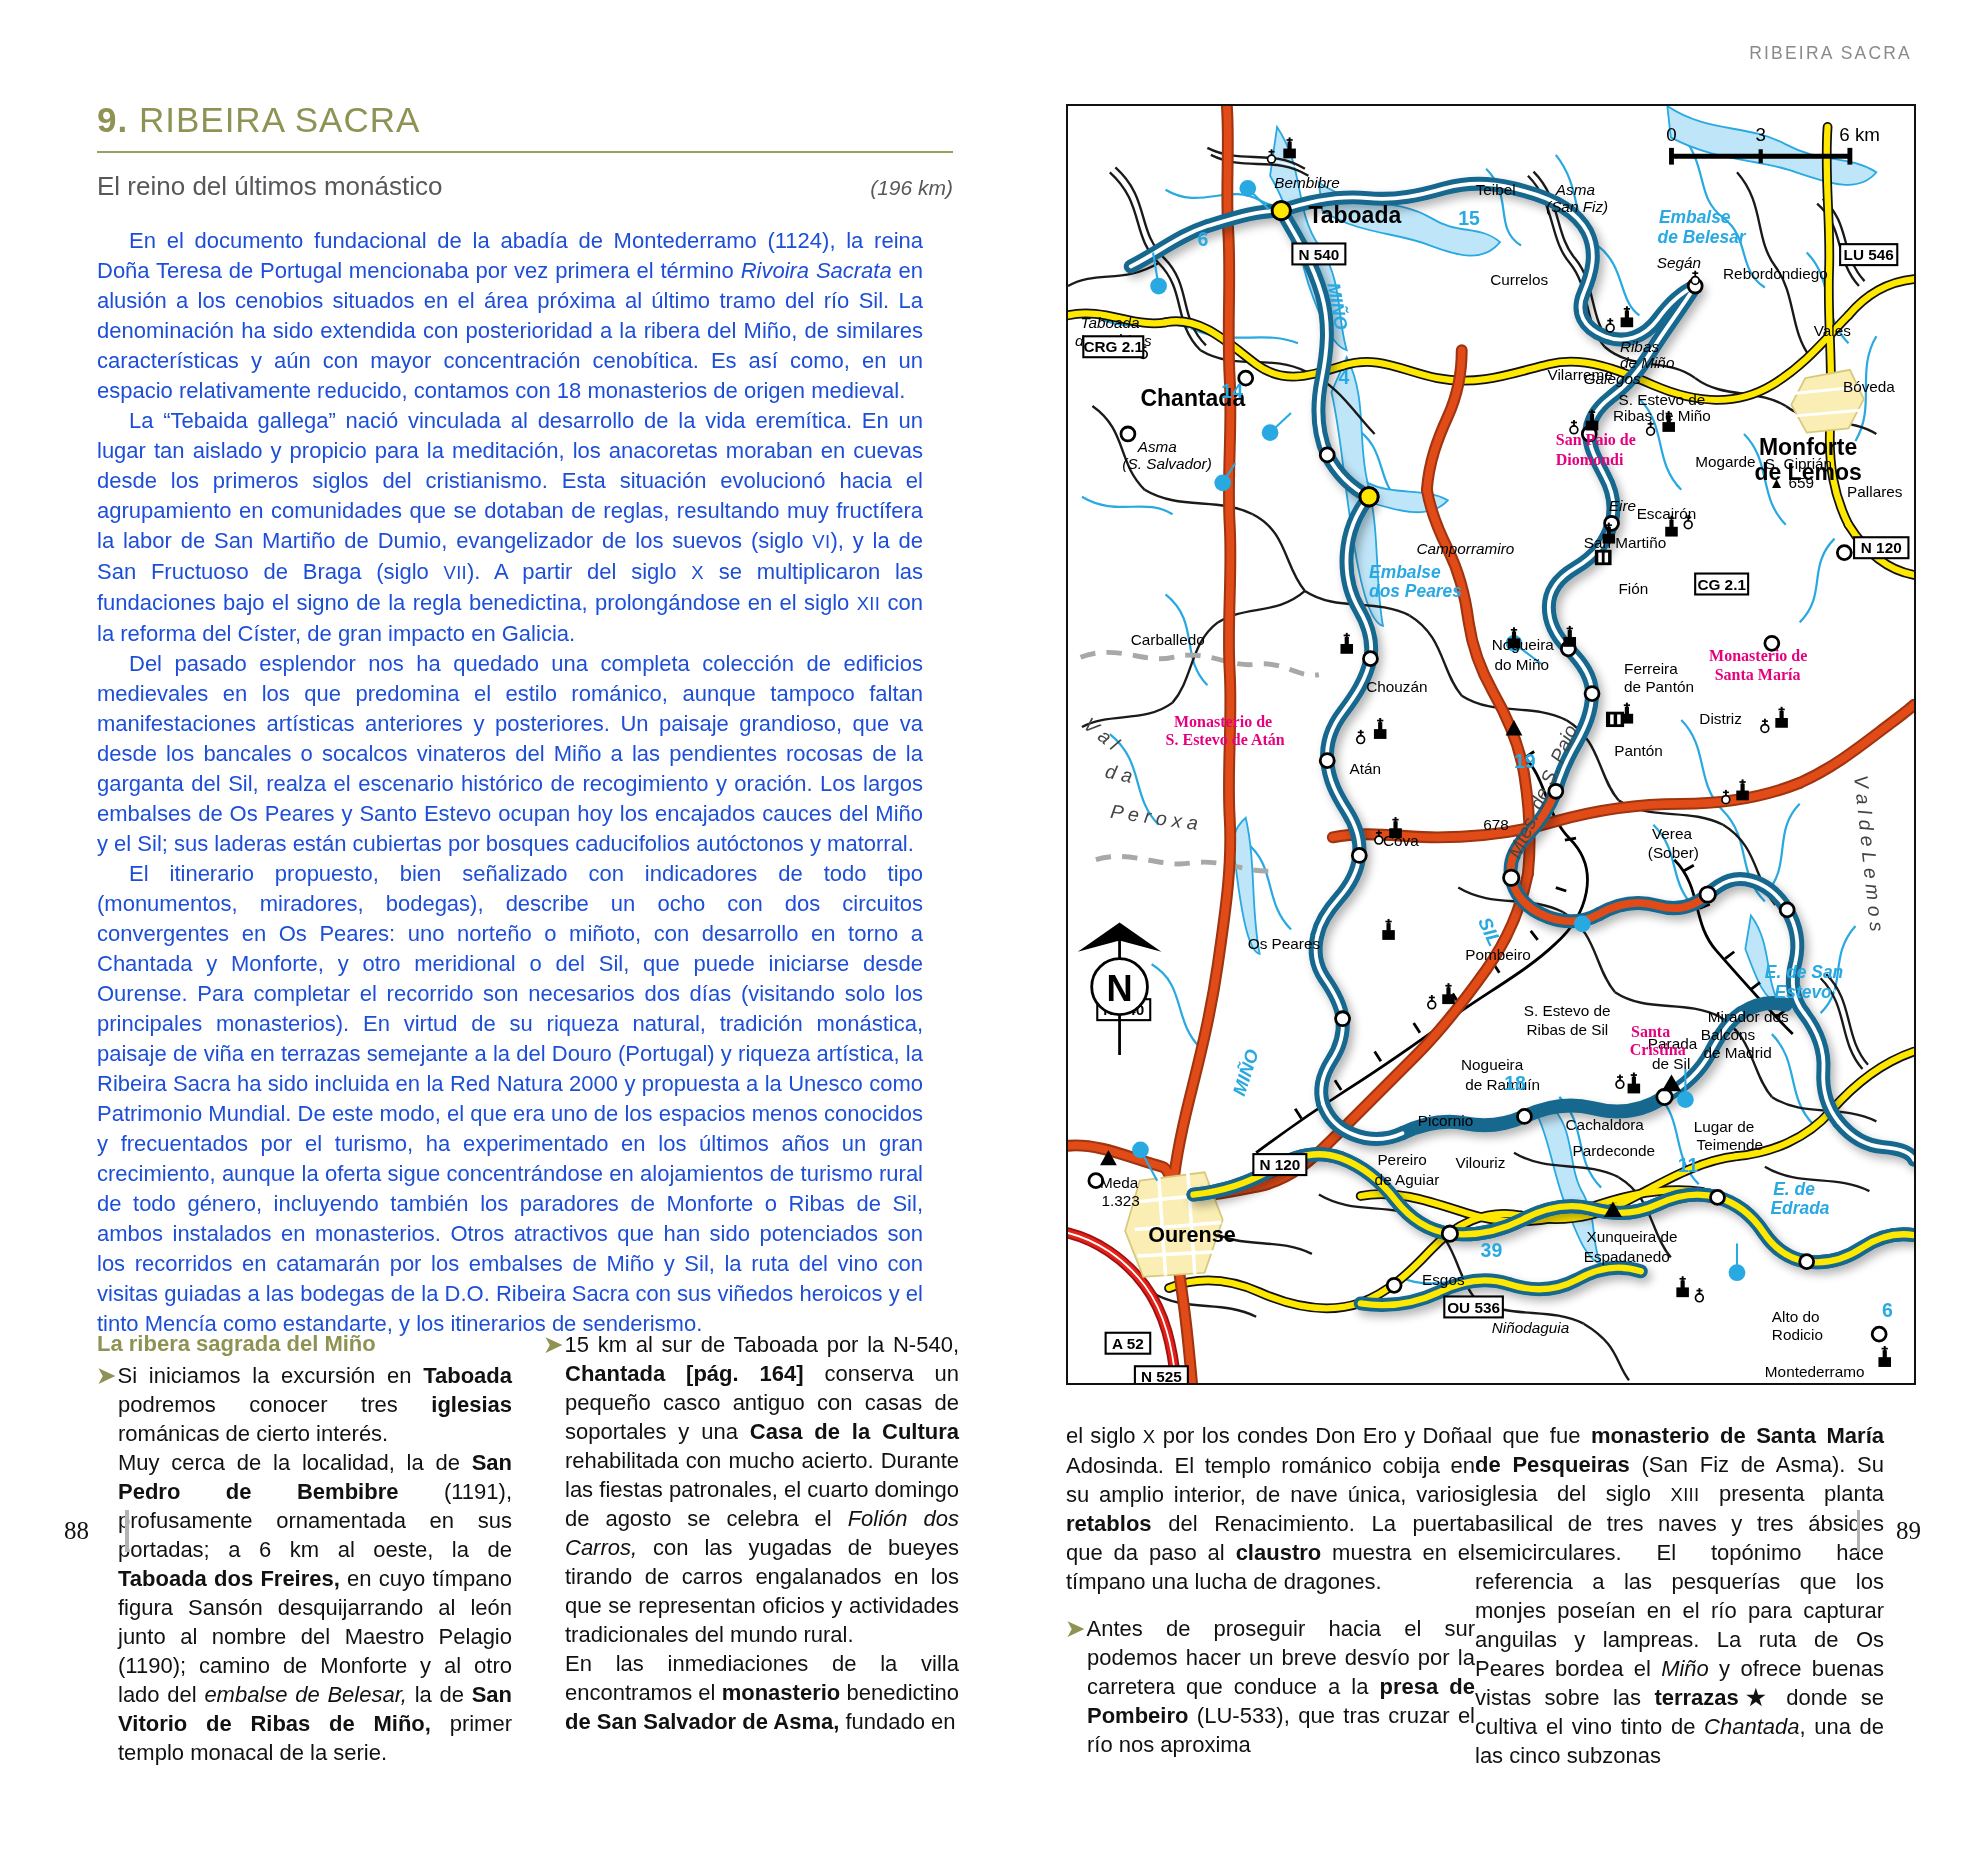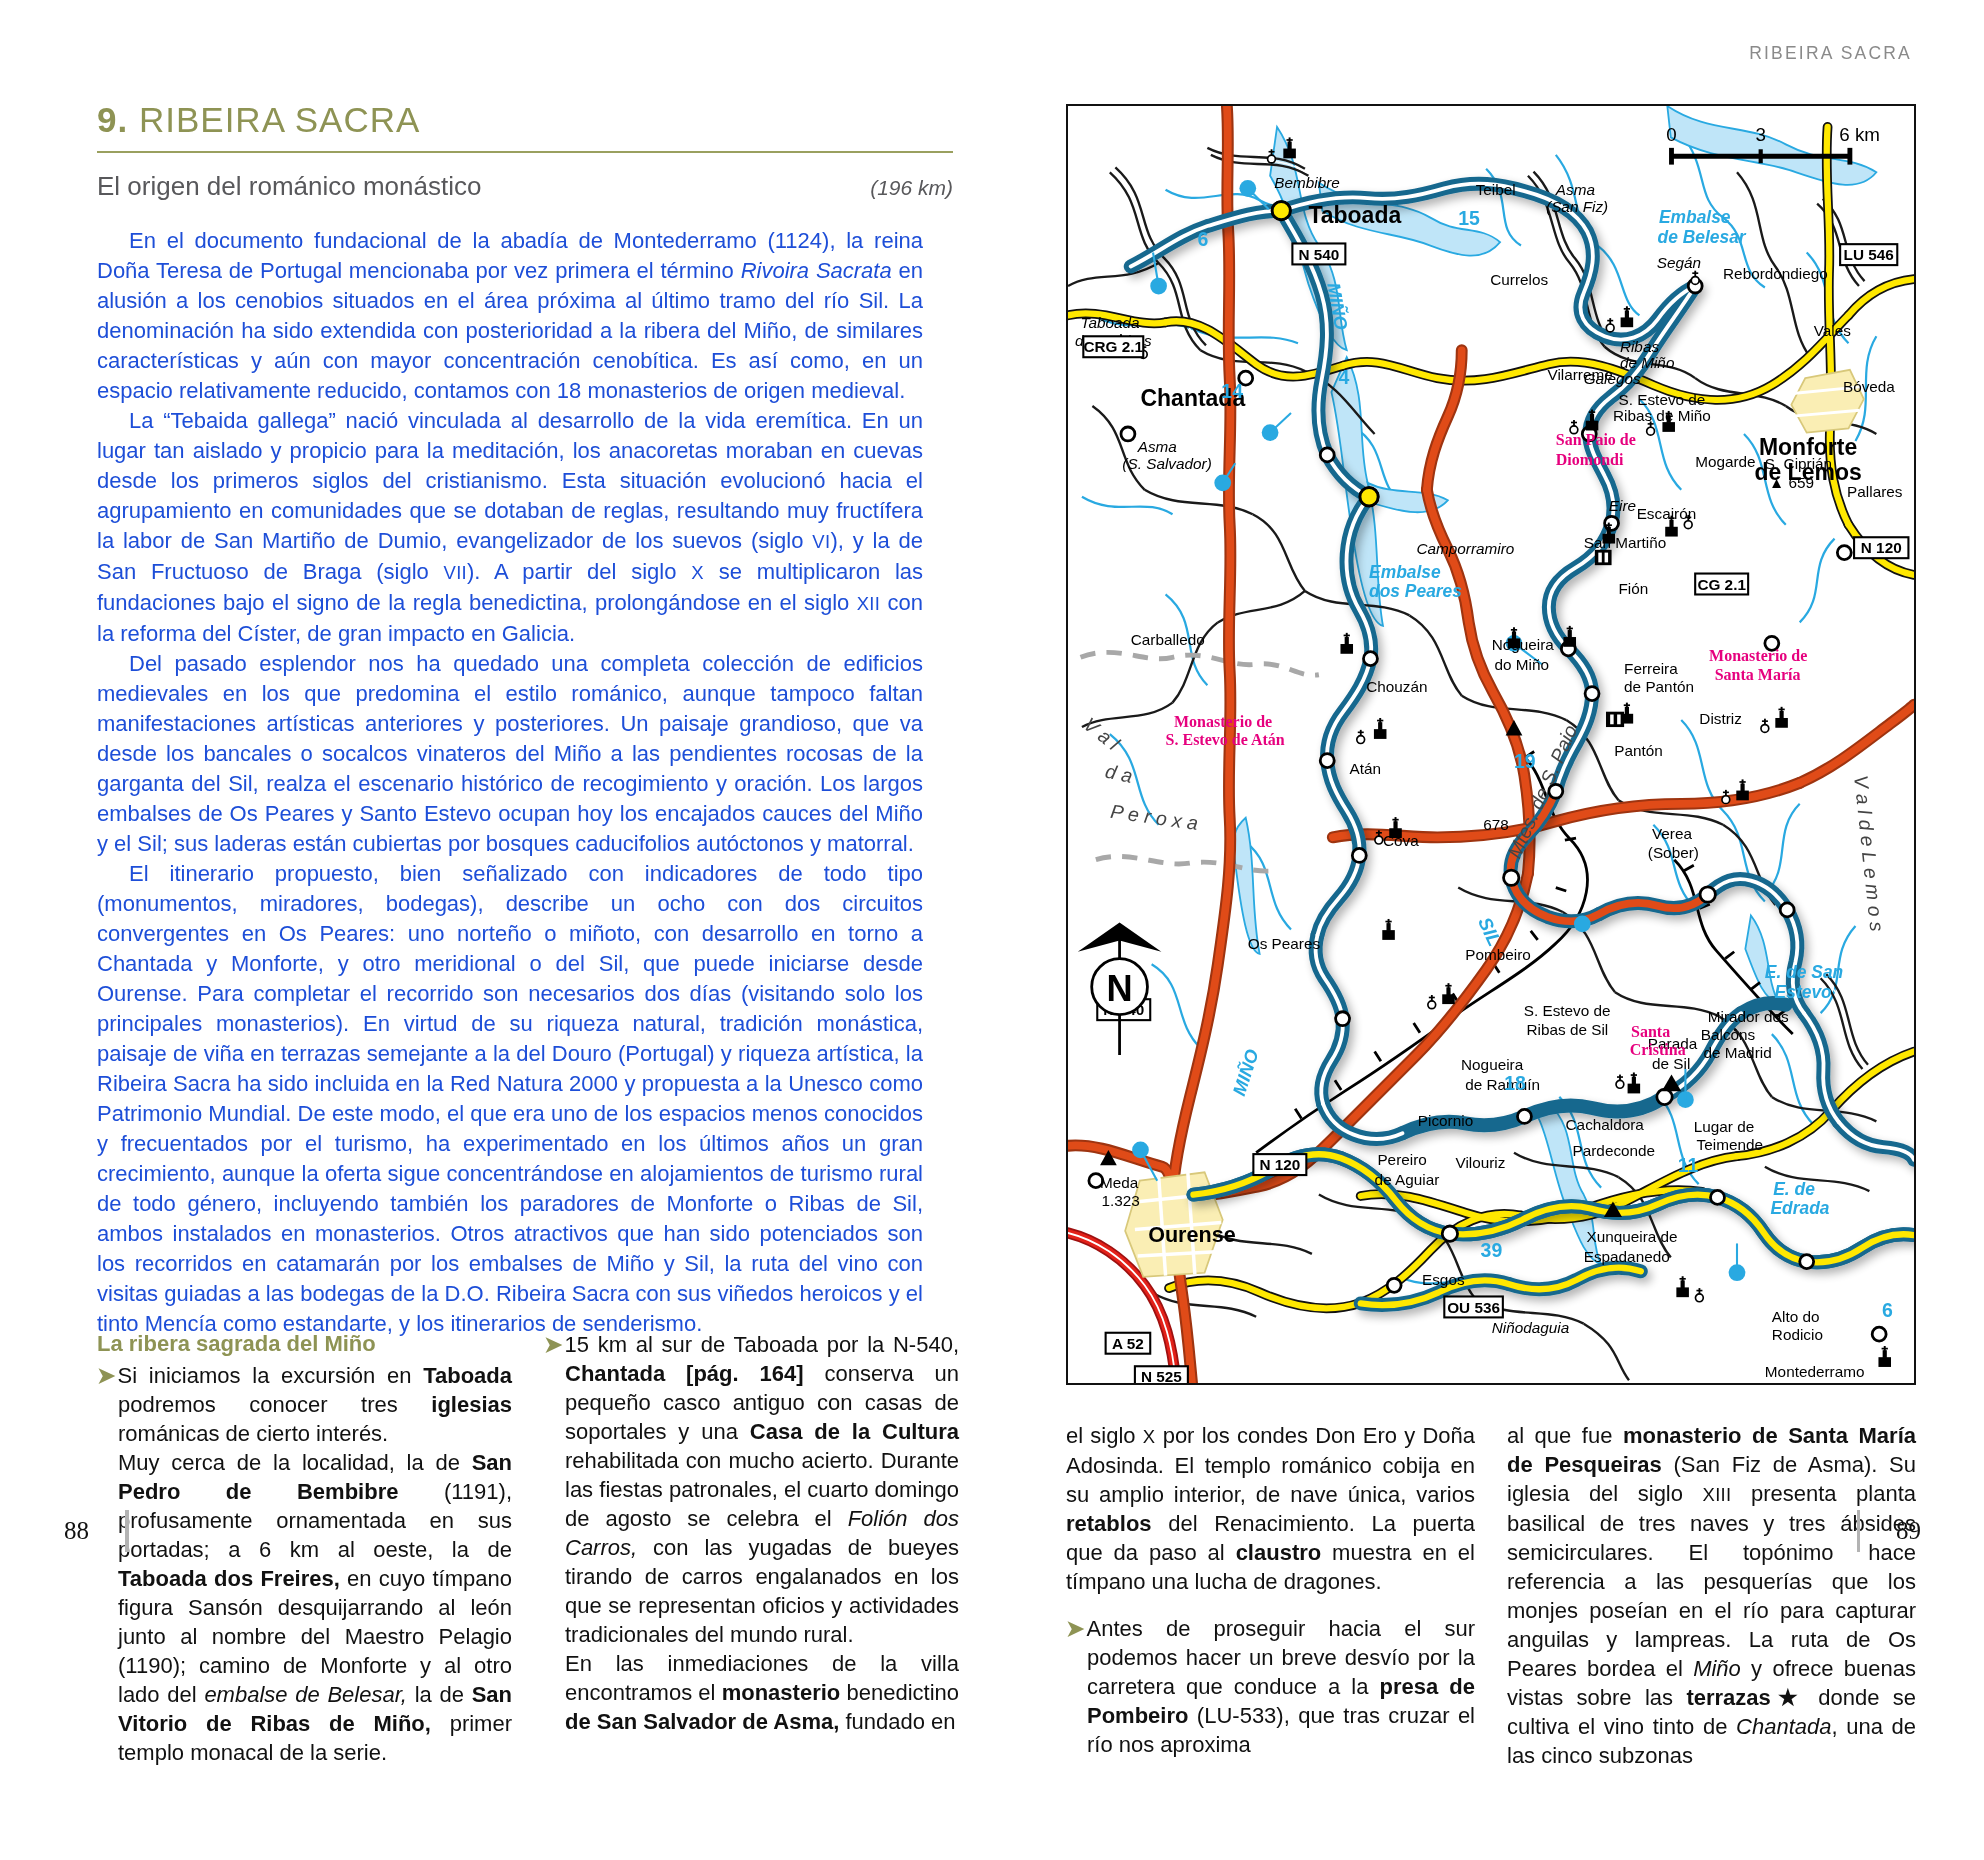--- a/index.html
+++ b/index.html
@@ -83,40 +83,40 @@
   .map-box {
     position:absolute; left:1066px; top:104px;
     width:850px; height:1281px;
     border:2.1px solid #111; background:#fff; overflow:hidden;
   }
   .map-svg { display:block; width:100%; height:100%; }
 
   
   .lowright {
     position:absolute; left:1066px; top:1421px;
-    width:850px; display:flex; gap:32px;
+    width:850px; display:flex; 
   }
   .lowright .col { width:409px; }
 </style>
 </head>
 <body>
 
 <div class="page">
 
   <div class="run-head">RIBEIRA SACRA</div>
 
   <div class="left-col">
     <div class="chap-title">
       <span class="num">9.</span>
       <span>RIBEIRA SACRA</span>
     </div>
     <div class="title-rule"></div>
 
     <div class="subtitle-row">
-      <div class="subtitle">El origen del románico monástico</div>
+      <div class="subtitle">El reino del últimos monástico</div>
       <div class="dist">(196 km)</div>
     </div>
 
     <div class="intro">
       <p>En el documento fundacional de la abadía de Montederramo (1124), la reina Doña Teresa de Portugal mencionaba por vez primera el término <i>Rivoira Sacrata</i> en alusión a los cenobios situados en el área próxima al último tramo del río Sil. La denominación ha sido extendida con posterioridad a la ribera del Miño, de similares características y aún con mayor concentración cenobítica. Es así como, en un espacio relativamente reducido, contamos con 18 monasterios de origen medieval.</p>
       <p>La “Tebaida gallega” nació vinculada al desarrollo de la vida eremítica. En un lugar tan aislado y propicio para la meditación, los anacoretas moraban en cuevas desde los primeros siglos del cristianismo. Esta situación evolucionó hacia el agrupamiento en comunidades que se dotaban de reglas, resultando muy fructífera la labor de San Martiño de Dumio, evangelizador de los suevos (siglo <span class="sc">VI</span>), y la de San Fructuoso de Braga (siglo <span class="sc">VII</span>). A partir del siglo <span class="sc">X</span> se multiplicaron las fundaciones bajo el signo de la regla benedictina, prolongándose en el siglo <span class="sc">XII</span> con la reforma del Císter, de gran impacto en Galicia.</p>
       <p>Del pasado esplendor nos ha quedado una completa colección de edificios medievales en los que predomina el estilo románico, aunque tampoco faltan manifestaciones artísticas anteriores y posteriores. Un paisaje grandioso, que va desde los bancales o socalcos vinateros del Miño a las pendientes rocosas de la garganta del Sil, realza el escenario histórico de recogimiento y oración. Los largos embalses de Os Peares y Santo Estevo ocupan hoy los encajados cauces del Miño y el Sil; sus laderas están cubiertas por bosques caducifolios autóctonos y matorral.</p>
       <p>El itinerario propuesto, bien señalizado con indicadores de todo tipo (monumentos, miradores, bodegas), describe un ocho con dos circuitos convergentes en Os Peares: uno norteño o miñoto, con desarrollo en torno a Chantada y Monforte, y otro meridional o del Sil, que puede iniciarse desde Ourense. Para completar el recorrido son necesarios dos días (visitando solo los principales monasterios). En virtud de su riqueza natural, tradición monástica, paisaje de viña en terrazas semejante a la del Douro (Portugal) y riqueza artística, la Ribeira Sacra ha sido incluida en la Red Natura 2000 y propuesta a la Unesco como Patrimonio Mundial. De este modo, el que era uno de los espacios menos conocidos y frecuentados por el turismo, ha experimentado en los últimos años un gran crecimiento, aunque la oferta sigue concentrándose en alojamientos de turismo rural de todo género, incluyendo también los paradores de Monforte o Ribas de Sil, ambos instalados en monasterios. Otros atractivos que han sido potenciados son los recorridos en catamarán por los embalses de Miño y Sil, la ruta del vino con visitas guiadas a las bodegas de la D.O. Ribeira Sacra con sus viñedos heroicos y el tinto Mencía como estandarte, y los itinerarios de senderismo.</p>
     </div>
   </div>

